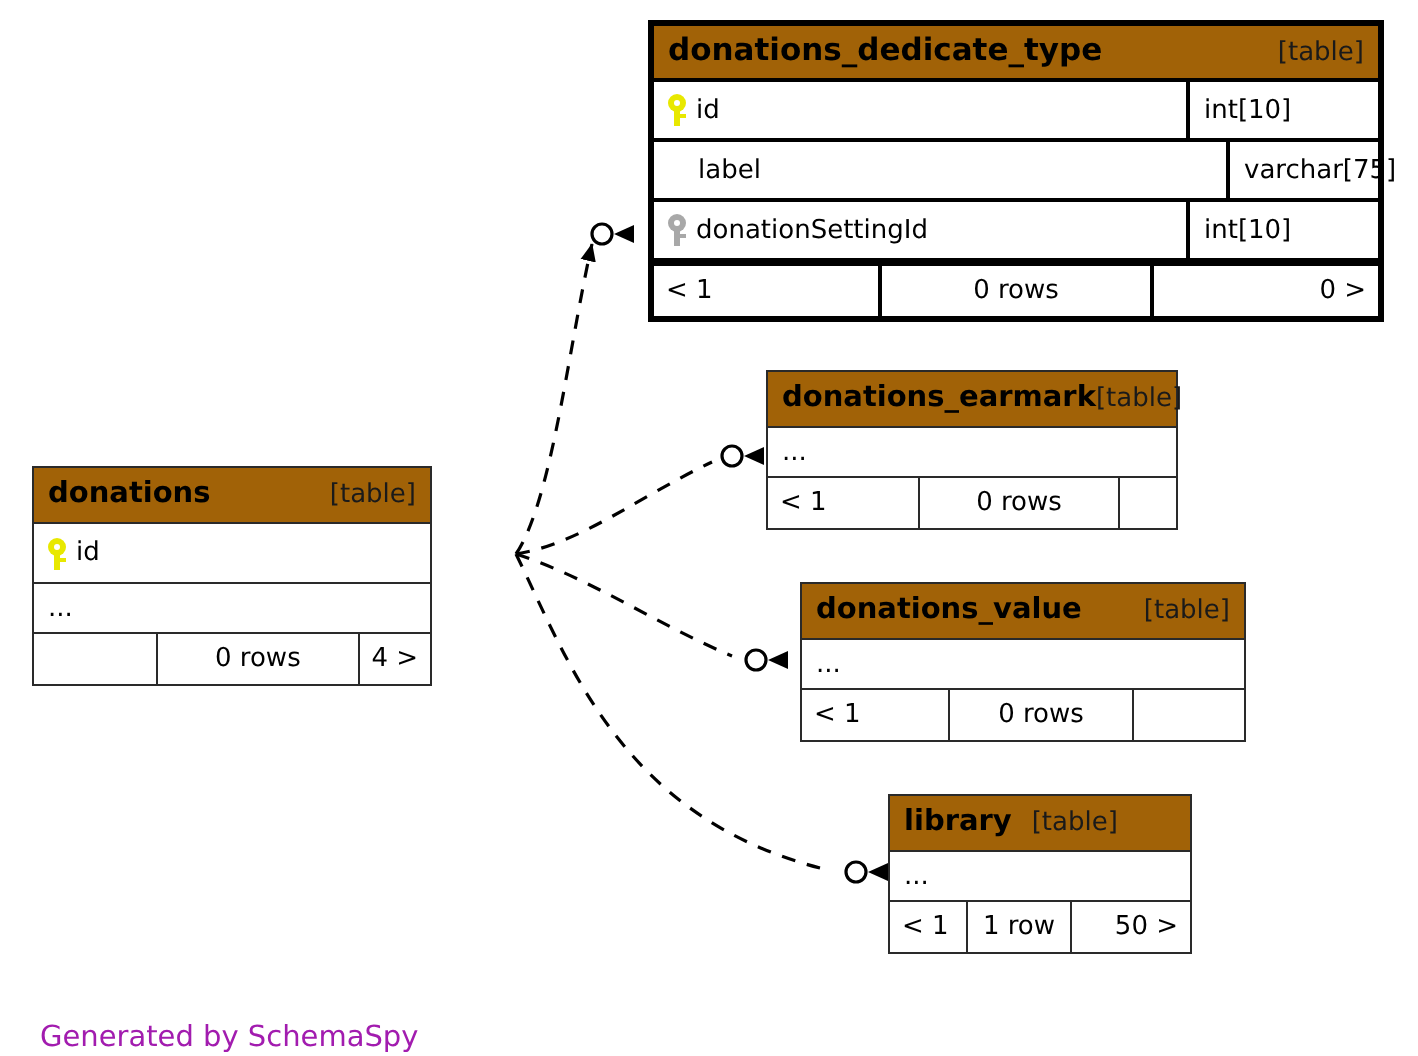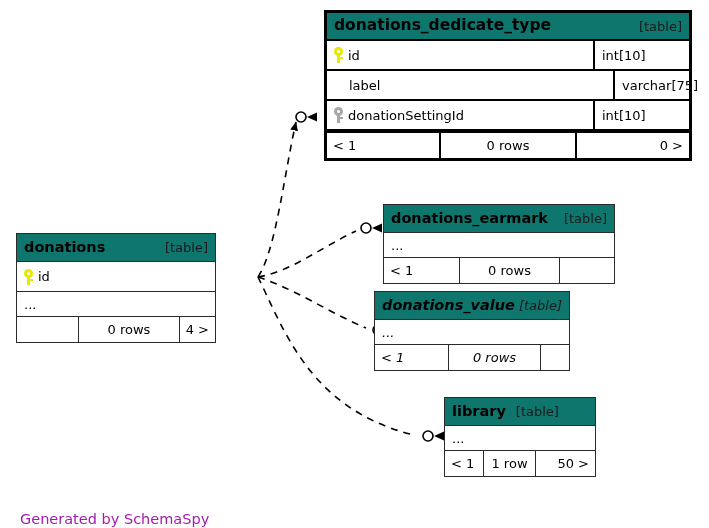--- a/index.html
+++ b/index.html
@@ -35,21 +35,21 @@
     border: 1px solid #2a2a2a;
     box-sizing: border-box;
     font-size: 13px;
     line-height: 1;
   }
   .node.focal {
     border: 3px solid #000000;
   }
 
   .thead {
-    background: #0f766e;
+    background: #a16207;
     border-bottom: 1px solid #2a2a2a;
     display: flex;
     align-items: center;
     justify-content: space-between;
     padding: 13px 7px;
     height: 28px;
     box-sizing: border-box;
   }
   .node.focal .thead {
     border-bottom: 2px solid #000000;
@@ -317,40 +317,40 @@
       </div>
     </div>
 
     <div class="tfoot">
       <div class="fcell left" style="width:62px;"></div>
       <div class="fcell center" style="width:102px;">0 rows</div>
       <div class="fcell right" style="flex:1 1 auto;">4 &gt;</div>
     </div>
   </div>
 
-  <div class="node" style="left:383px; top:185px; width:232px;margin-top:19px;">
+  <div class="node" style="left:383px; top:185px; width:206px;">
     <div class="thead">
       <span class="tname">donations_earmark</span>
       <span class="tkind">[table]</span>
     </div>
 
     <div class="trow norule ellipsis-row" style="height:24px;">
       <div class="tcol-name">
         <span class="colname">...</span>
       </div>
     </div>
 
     <div class="tfoot">
       <div class="fcell left" style="width:75px;">&lt; 1</div>
       <div class="fcell center" style="width:100px;">0 rows</div>
       <div class="fcell right" style="flex:1 1 auto;"></div>
     </div>
   </div>
 
-  <div class="node" style="left:374px; top:291px; width:196px;font-style:italic;">
+  <div class="node" style="left:400px; top:291px; width:223px;">
     <div class="thead">
       <span class="tname">donations_value</span>
       <span class="tkind">[table]</span>
     </div>
 
     <div class="trow norule ellipsis-row" style="height:24px;">
       <div class="tcol-name">
         <span class="colname">...</span>
       </div>
     </div>

